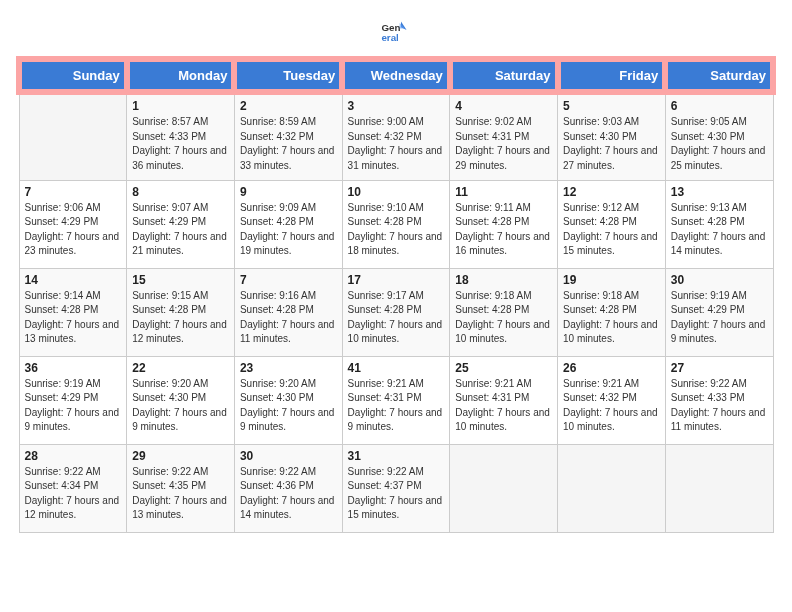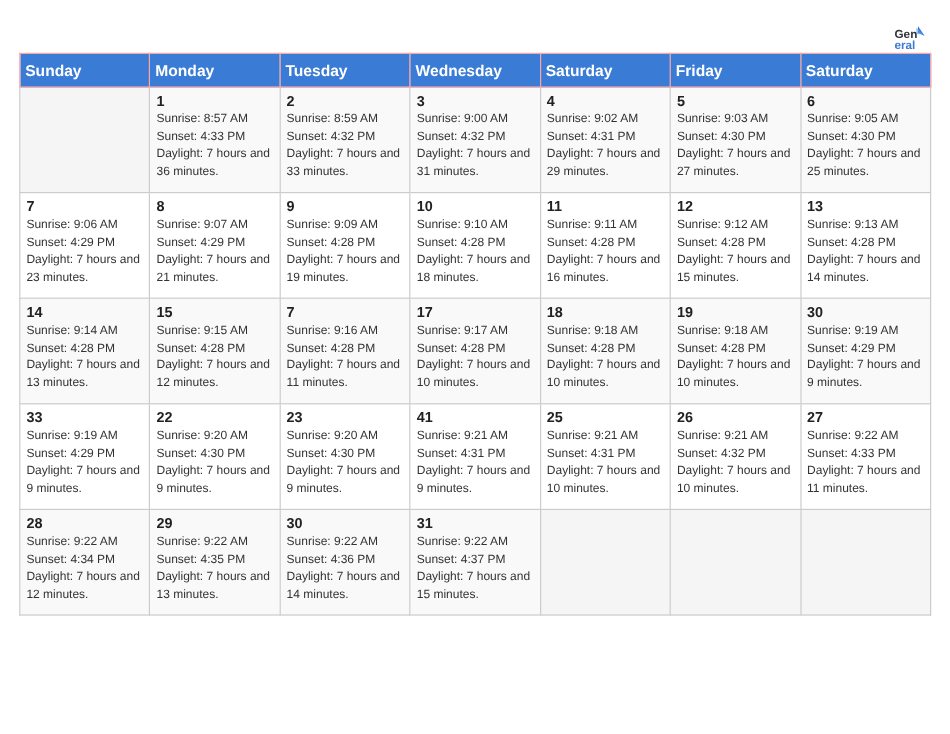--- a/index.html
+++ b/index.html
@@ -5,23 +5,23 @@
     * { box-sizing: border-box; margin: 0; padding: 0; }
     body {
       font-family: Arial, sans-serif;
       background: #fff;
       width: 792px;
       min-height: 612px;
       padding: 16px;
     }
     .header {
       display: flex;
-      justify-content: flex-end;
+      justify-content: center;
       align-items: flex-start;
-      margin-bottom: 0;
+      margin-bottom: 12px;
     }
     .logo {
       display: flex;
       align-items: center;
       gap: 4px;
     }
     .logo-text-general {
       font-size: 18px;
       font-weight: bold;
       color: #333;
@@ -51,22 +51,22 @@
       width: 100%;
       border-collapse: collapse;
       table-layout: fixed;
     }
     thead tr th {
       background-color: #3a7bd5;
       color: #fff;
       font-size: 13px;
       font-weight: bold;
       padding: 6px 4px;
-      text-align: left;
-      border: 1px solid #fca5a5;
+      text-align: right;
+      border: 6px solid #fca5a5;
     }
     tbody tr td {
       border: 1px solid #ccc;
       vertical-align: top;
       padding: 4px 5px;
       font-size: 10.5px;
       color: #333;
       background: #fff;
       height: 88px;
     }
@@ -210,21 +210,21 @@
           <div class="day-number">19</div>
           <div class="day-info">Sunrise: 9:18 AM<br>Sunset: 4:28 PM<br>Daylight: 7 hours and 10 minutes.</div>
         </td>
         <td>
           <div class="day-number">30</div>
           <div class="day-info">Sunrise: 9:19 AM<br>Sunset: 4:29 PM<br>Daylight: 7 hours and 9 minutes.</div>
         </td>
       </tr>
       <tr>
         <td>
-          <div class="day-number">33</div>
+          <div class="day-number">36</div>
           <div class="day-info">Sunrise: 9:19 AM<br>Sunset: 4:29 PM<br>Daylight: 7 hours and 9 minutes.</div>
         </td>
         <td>
           <div class="day-number">22</div>
           <div class="day-info">Sunrise: 9:20 AM<br>Sunset: 4:30 PM<br>Daylight: 7 hours and 9 minutes.</div>
         </td>
         <td>
           <div class="day-number">23</div>
           <div class="day-info">Sunrise: 9:20 AM<br>Sunset: 4:30 PM<br>Daylight: 7 hours and 9 minutes.</div>
         </td>

